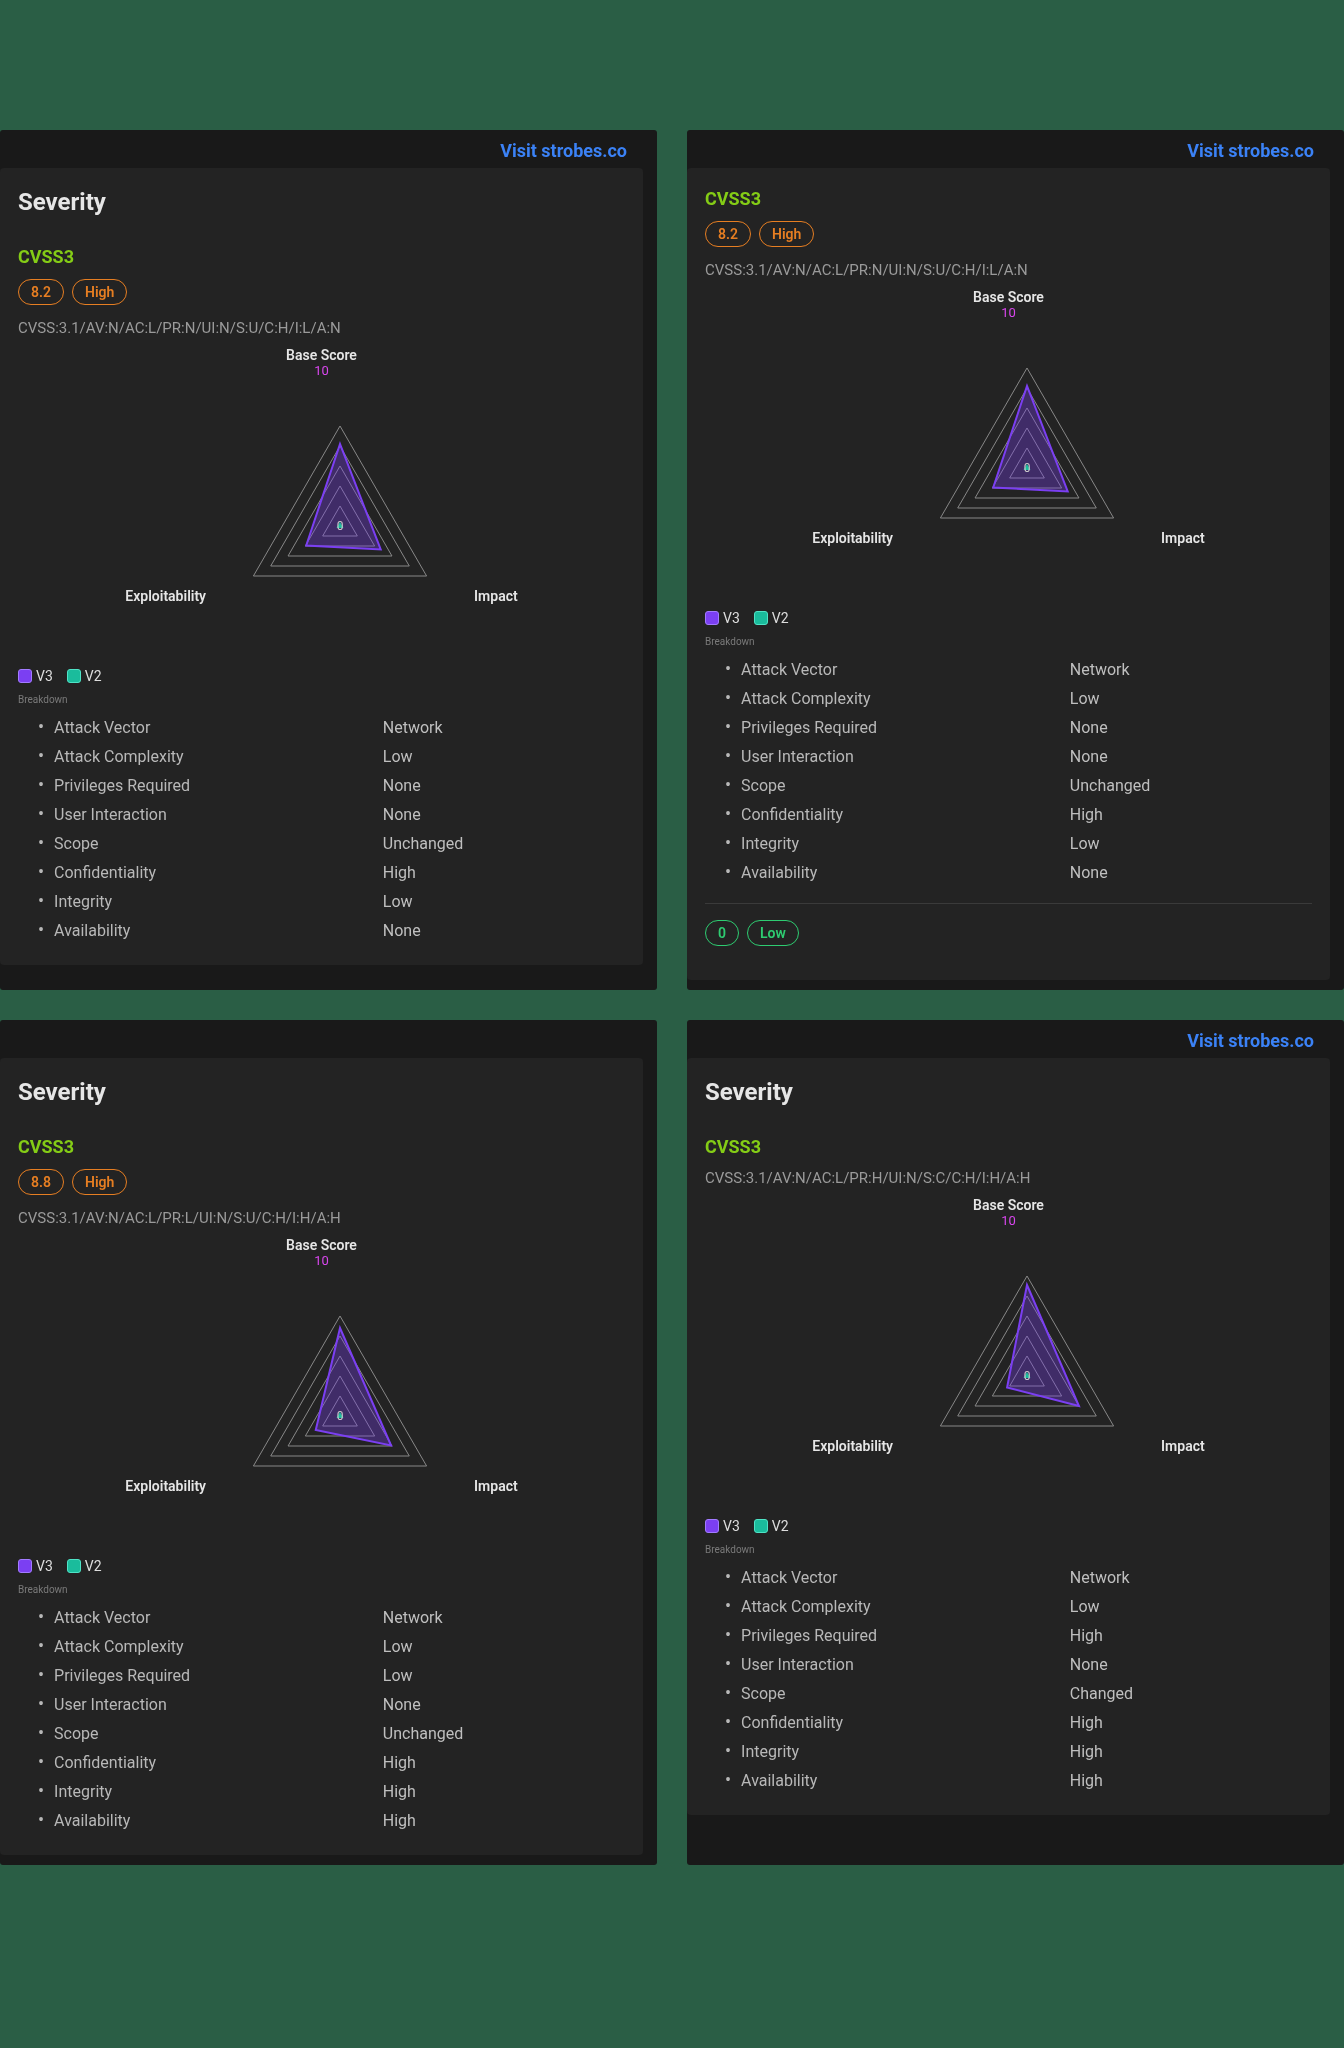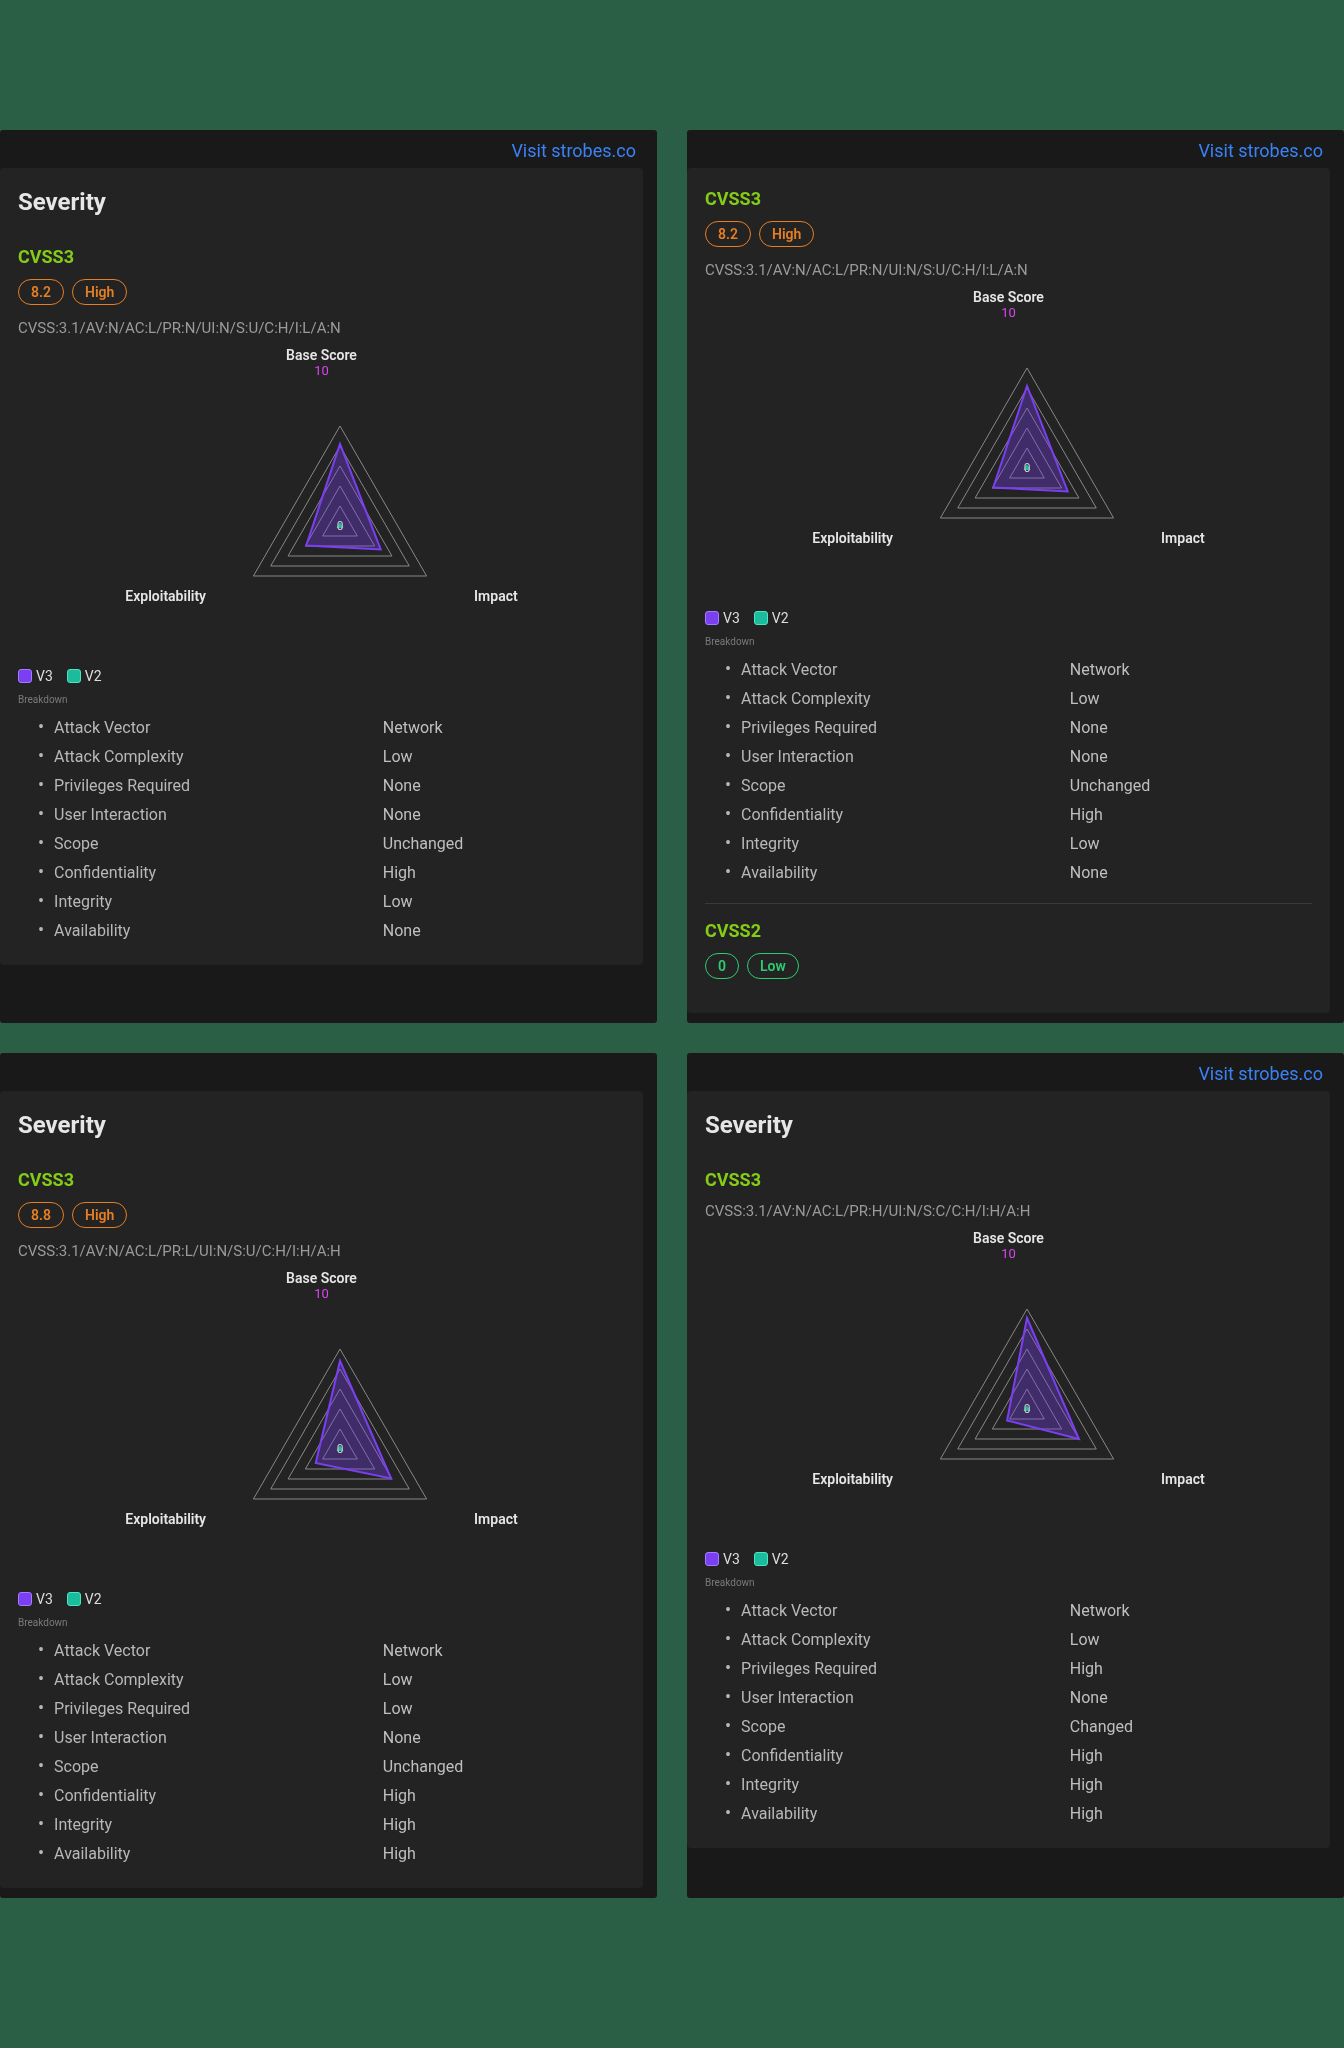--- a/index.html
+++ b/index.html
@@ -18,25 +18,25 @@
   }
   .panel {
     background: #191919;
     border-radius: 3px;
     position: relative;
     padding-bottom: 10px;
   }
   .visit-link {
     position: absolute;
     top: 10px;
-    right: 21px;
+    right: 30px;
     color: #3b82f6;
     font-size: 18px;
     text-decoration: none;
-    font-weight: 400;
+    font-weight: 700;
   }
   .header-bar {
     height: 38px;
   }
   .card {
     margin: 0 14px 0 0;
     background: #232323;
     padding: 20px 18px;
     border-radius: 4px;
   }
@@ -287,21 +287,20 @@
           <li>
     <span class="bk-label">Integrity</span>
     <span class="bk-value">Low</span>
   </li>
           <li>
     <span class="bk-label">Availability</span>
     <span class="bk-value">None</span>
   </li>
         </ul>
         <hr class="sep">
-        <div class="sub-title">CVSS2</div>
         <div class="pill-row">
              <span class="pill green">0</span>
              <span class="pill green">Low</span>
            </div>
       </div>
     </div>
     <div class="panel">
       <div class="header-bar"></div>
       <div class="card">
         <div class="section-title">Severity</div>

